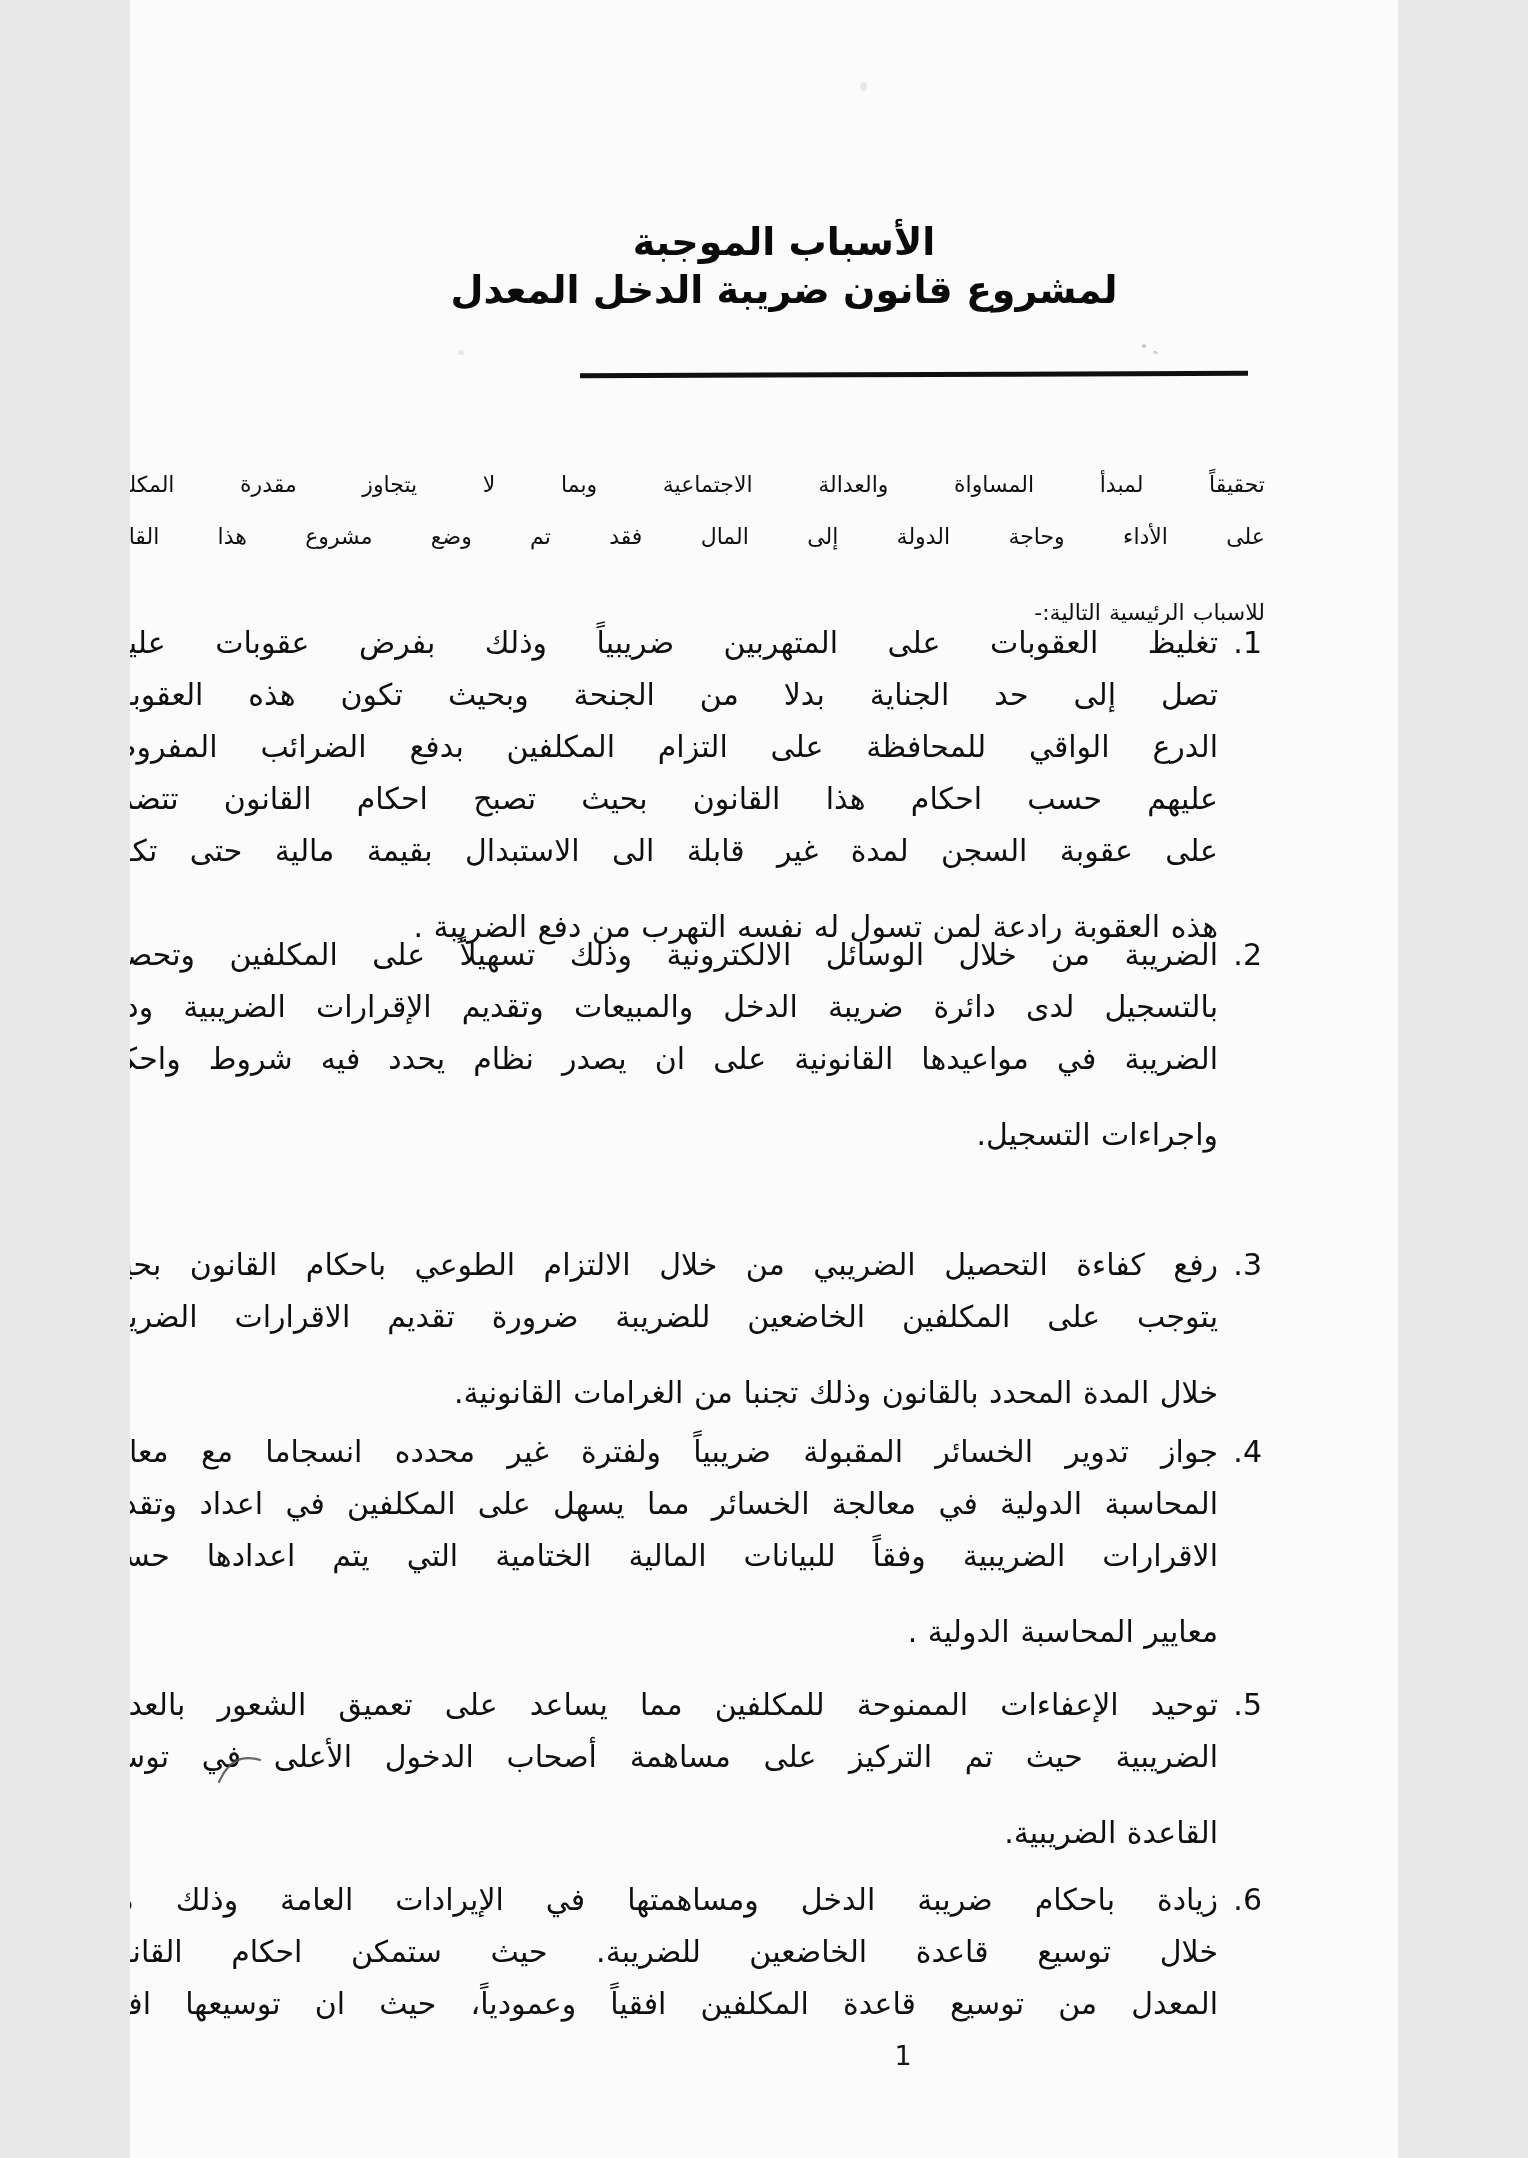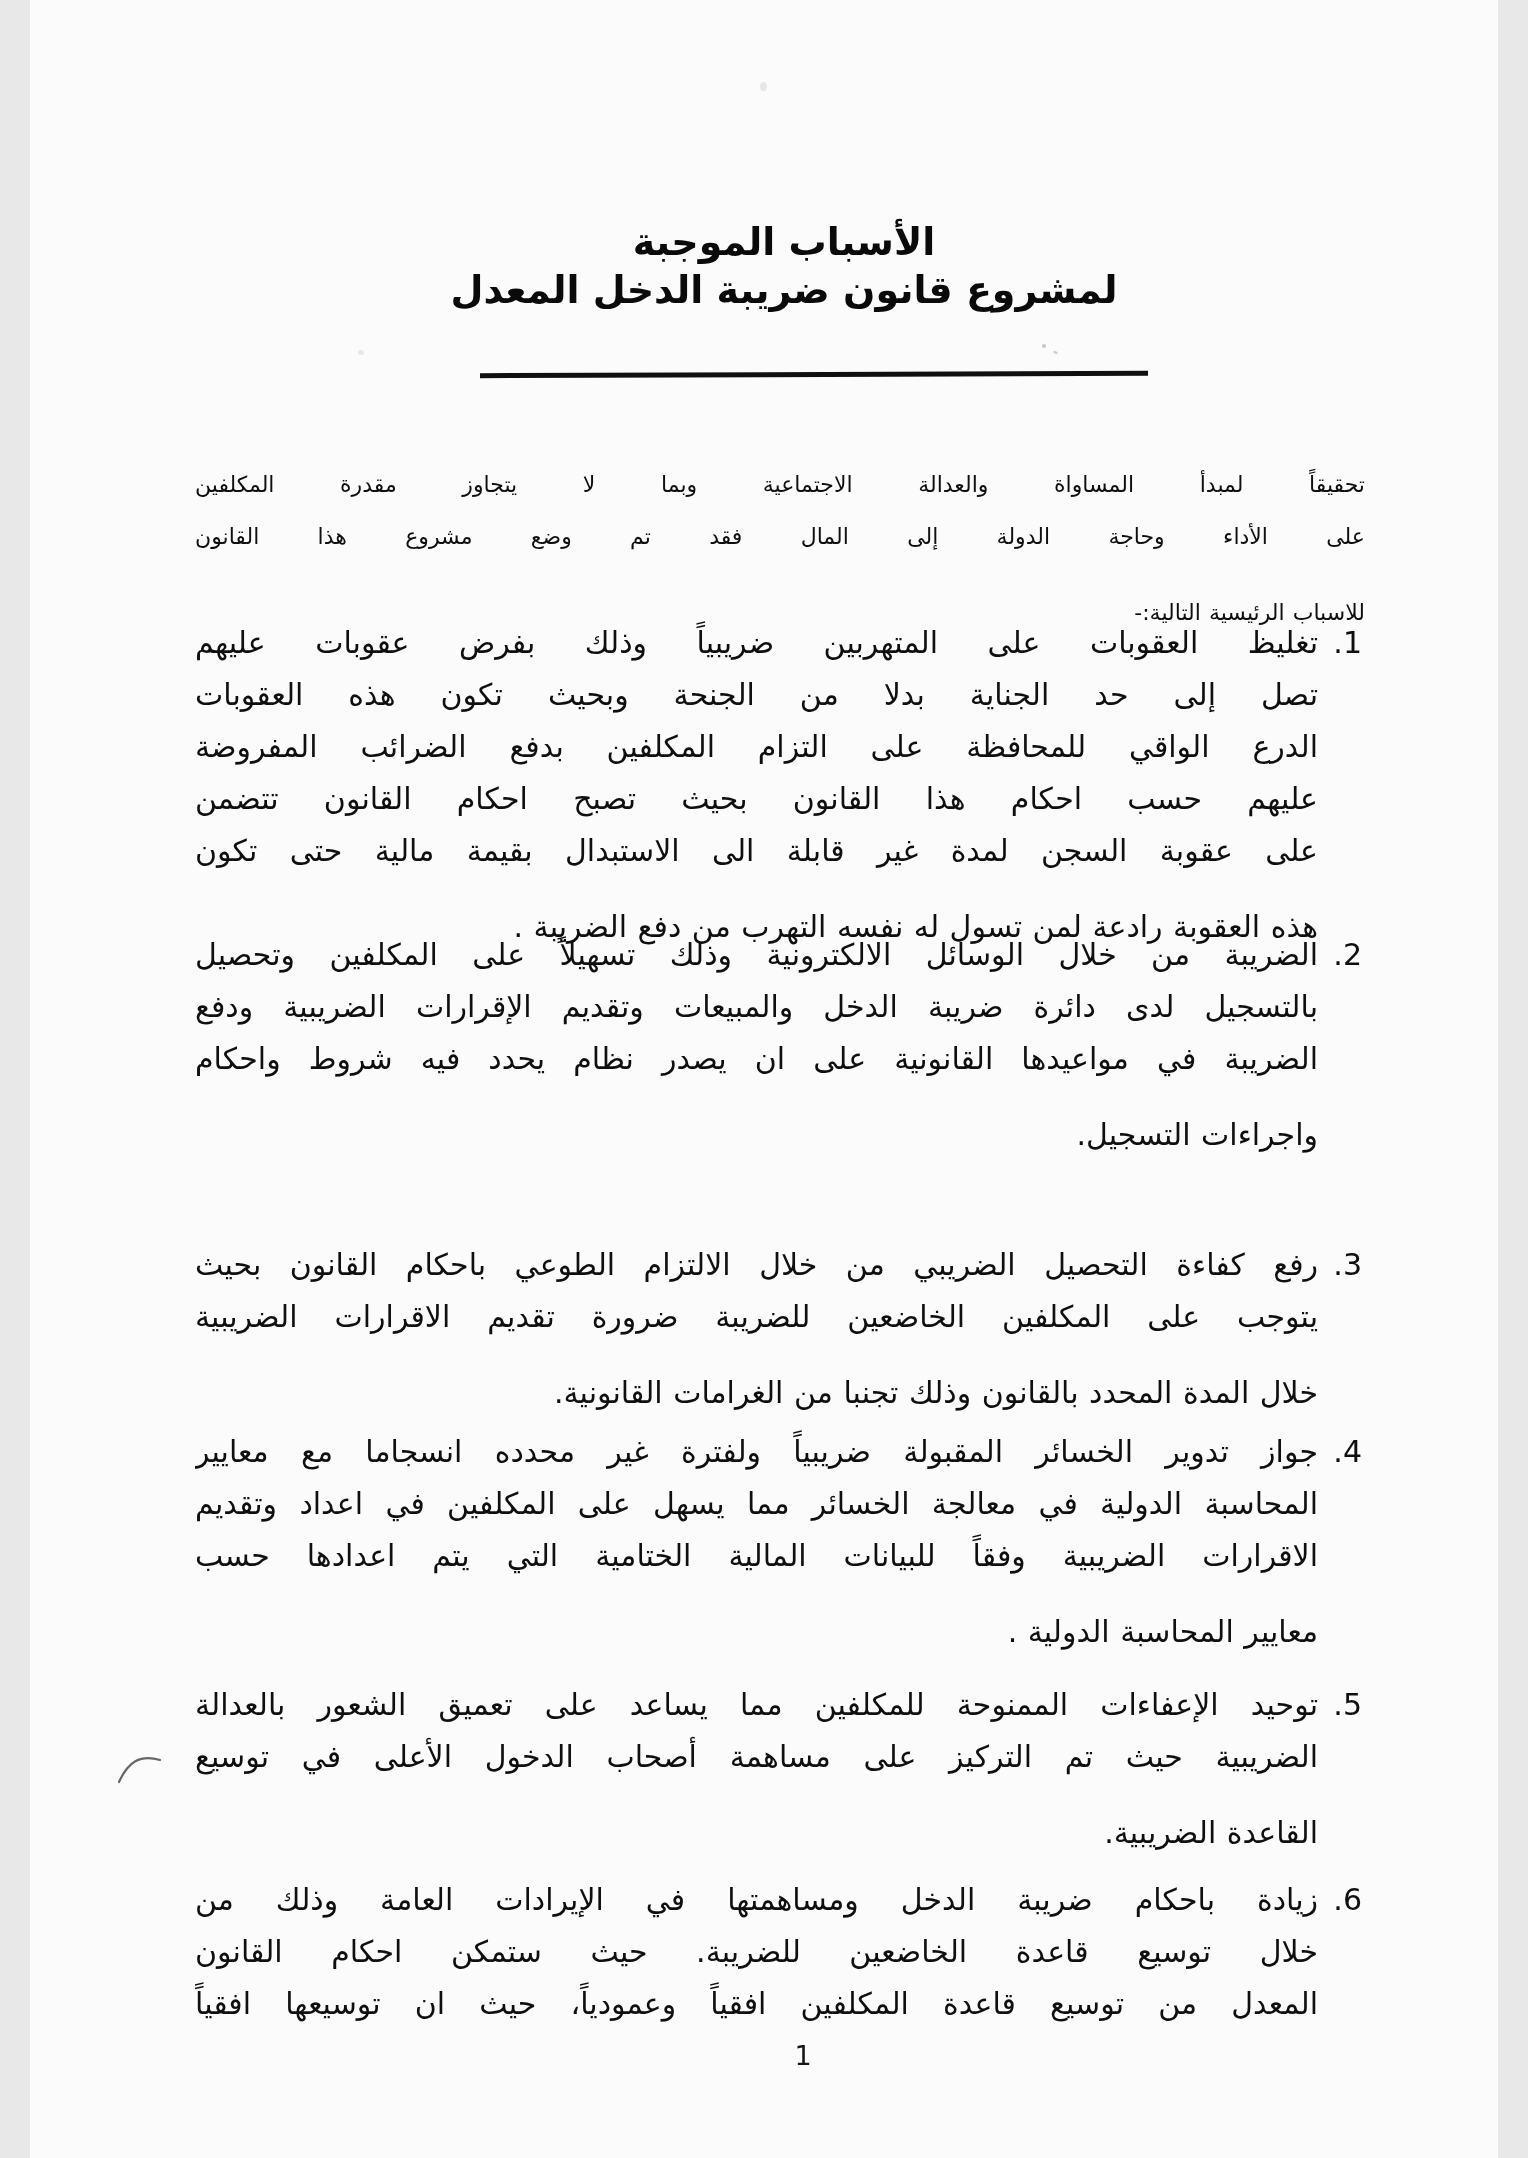--- a/index.html
+++ b/index.html
@@ -1,18 +1,18 @@
 <!DOCTYPE html>
 <html lang="ar" dir="rtl"><head>
 <meta charset="utf-8">
 <style>
   html,body{margin:0;padding:0;background:#e8e8e8;}
   .page{
     position:relative;
-    width:1468px;height:2158px;
+    width:1268px;height:2158px;
     margin:0 auto;
     background:#fbfbfb;
     font-family:"DejaVu Sans",sans-serif;
     color:#0f0f0f;
     direction:rtl;
     overflow:hidden;
   }
   
   .title{
     position:absolute;top:218px;left:40px;right:0;

